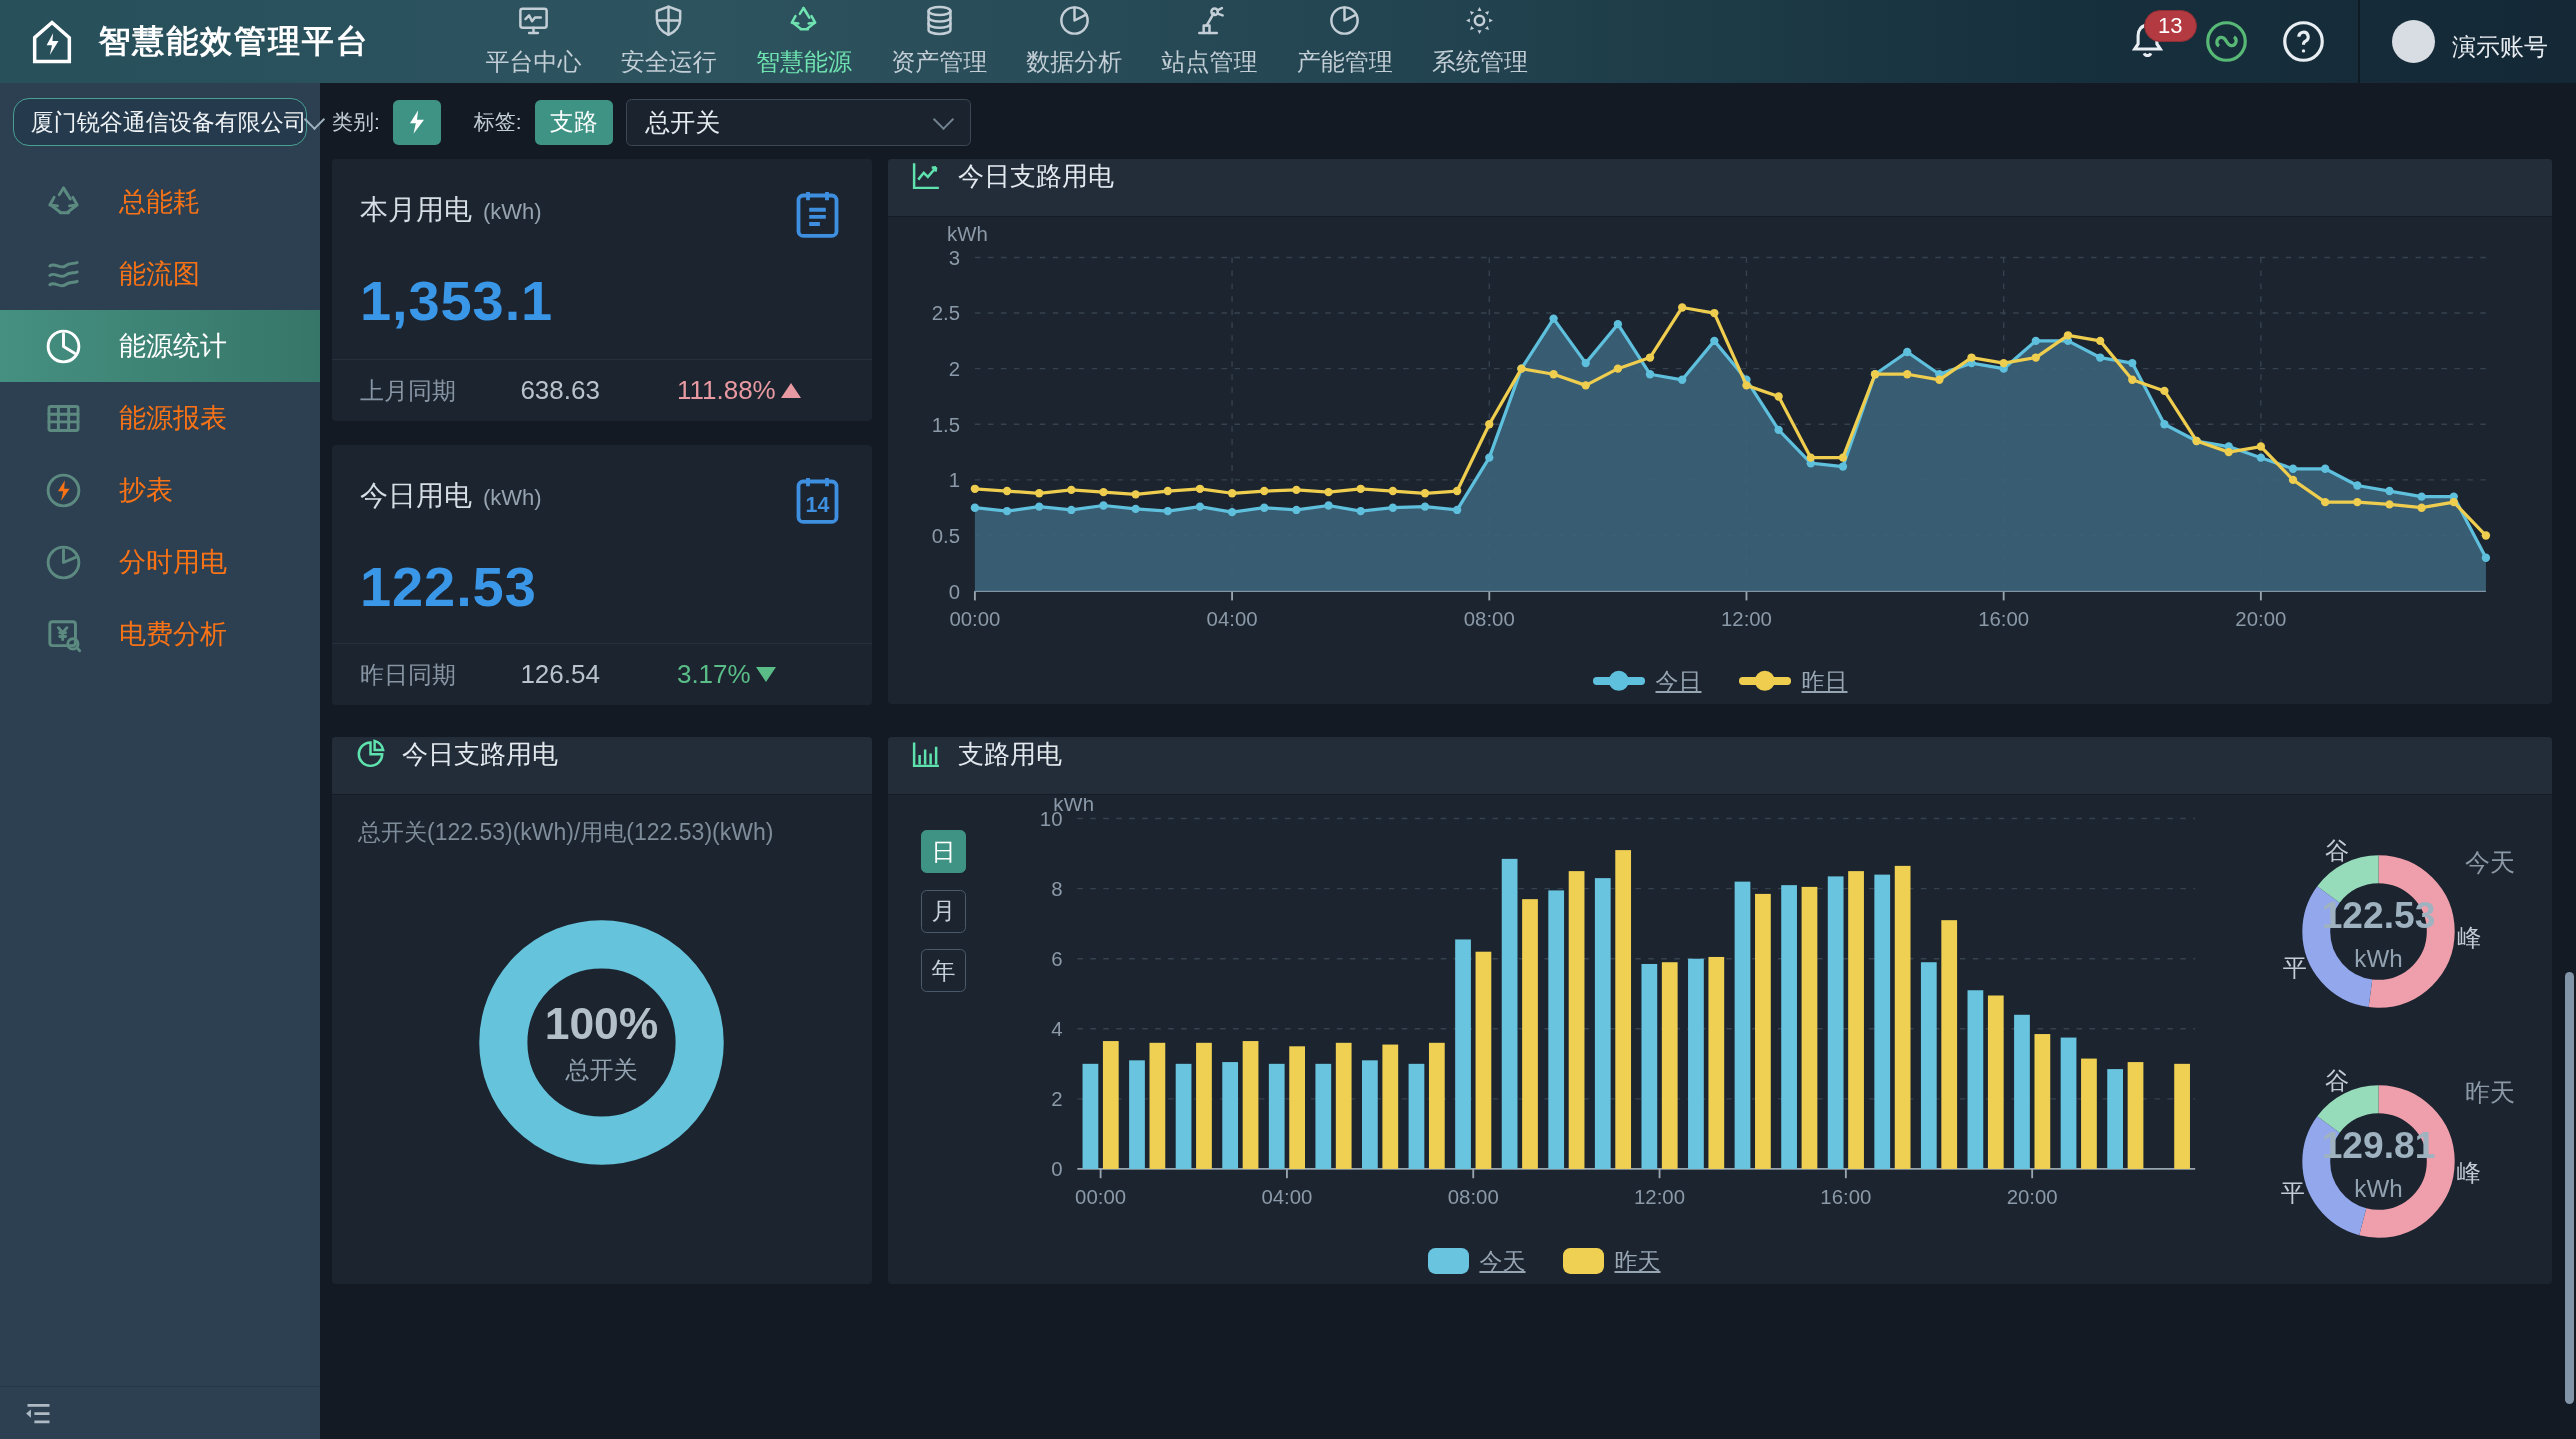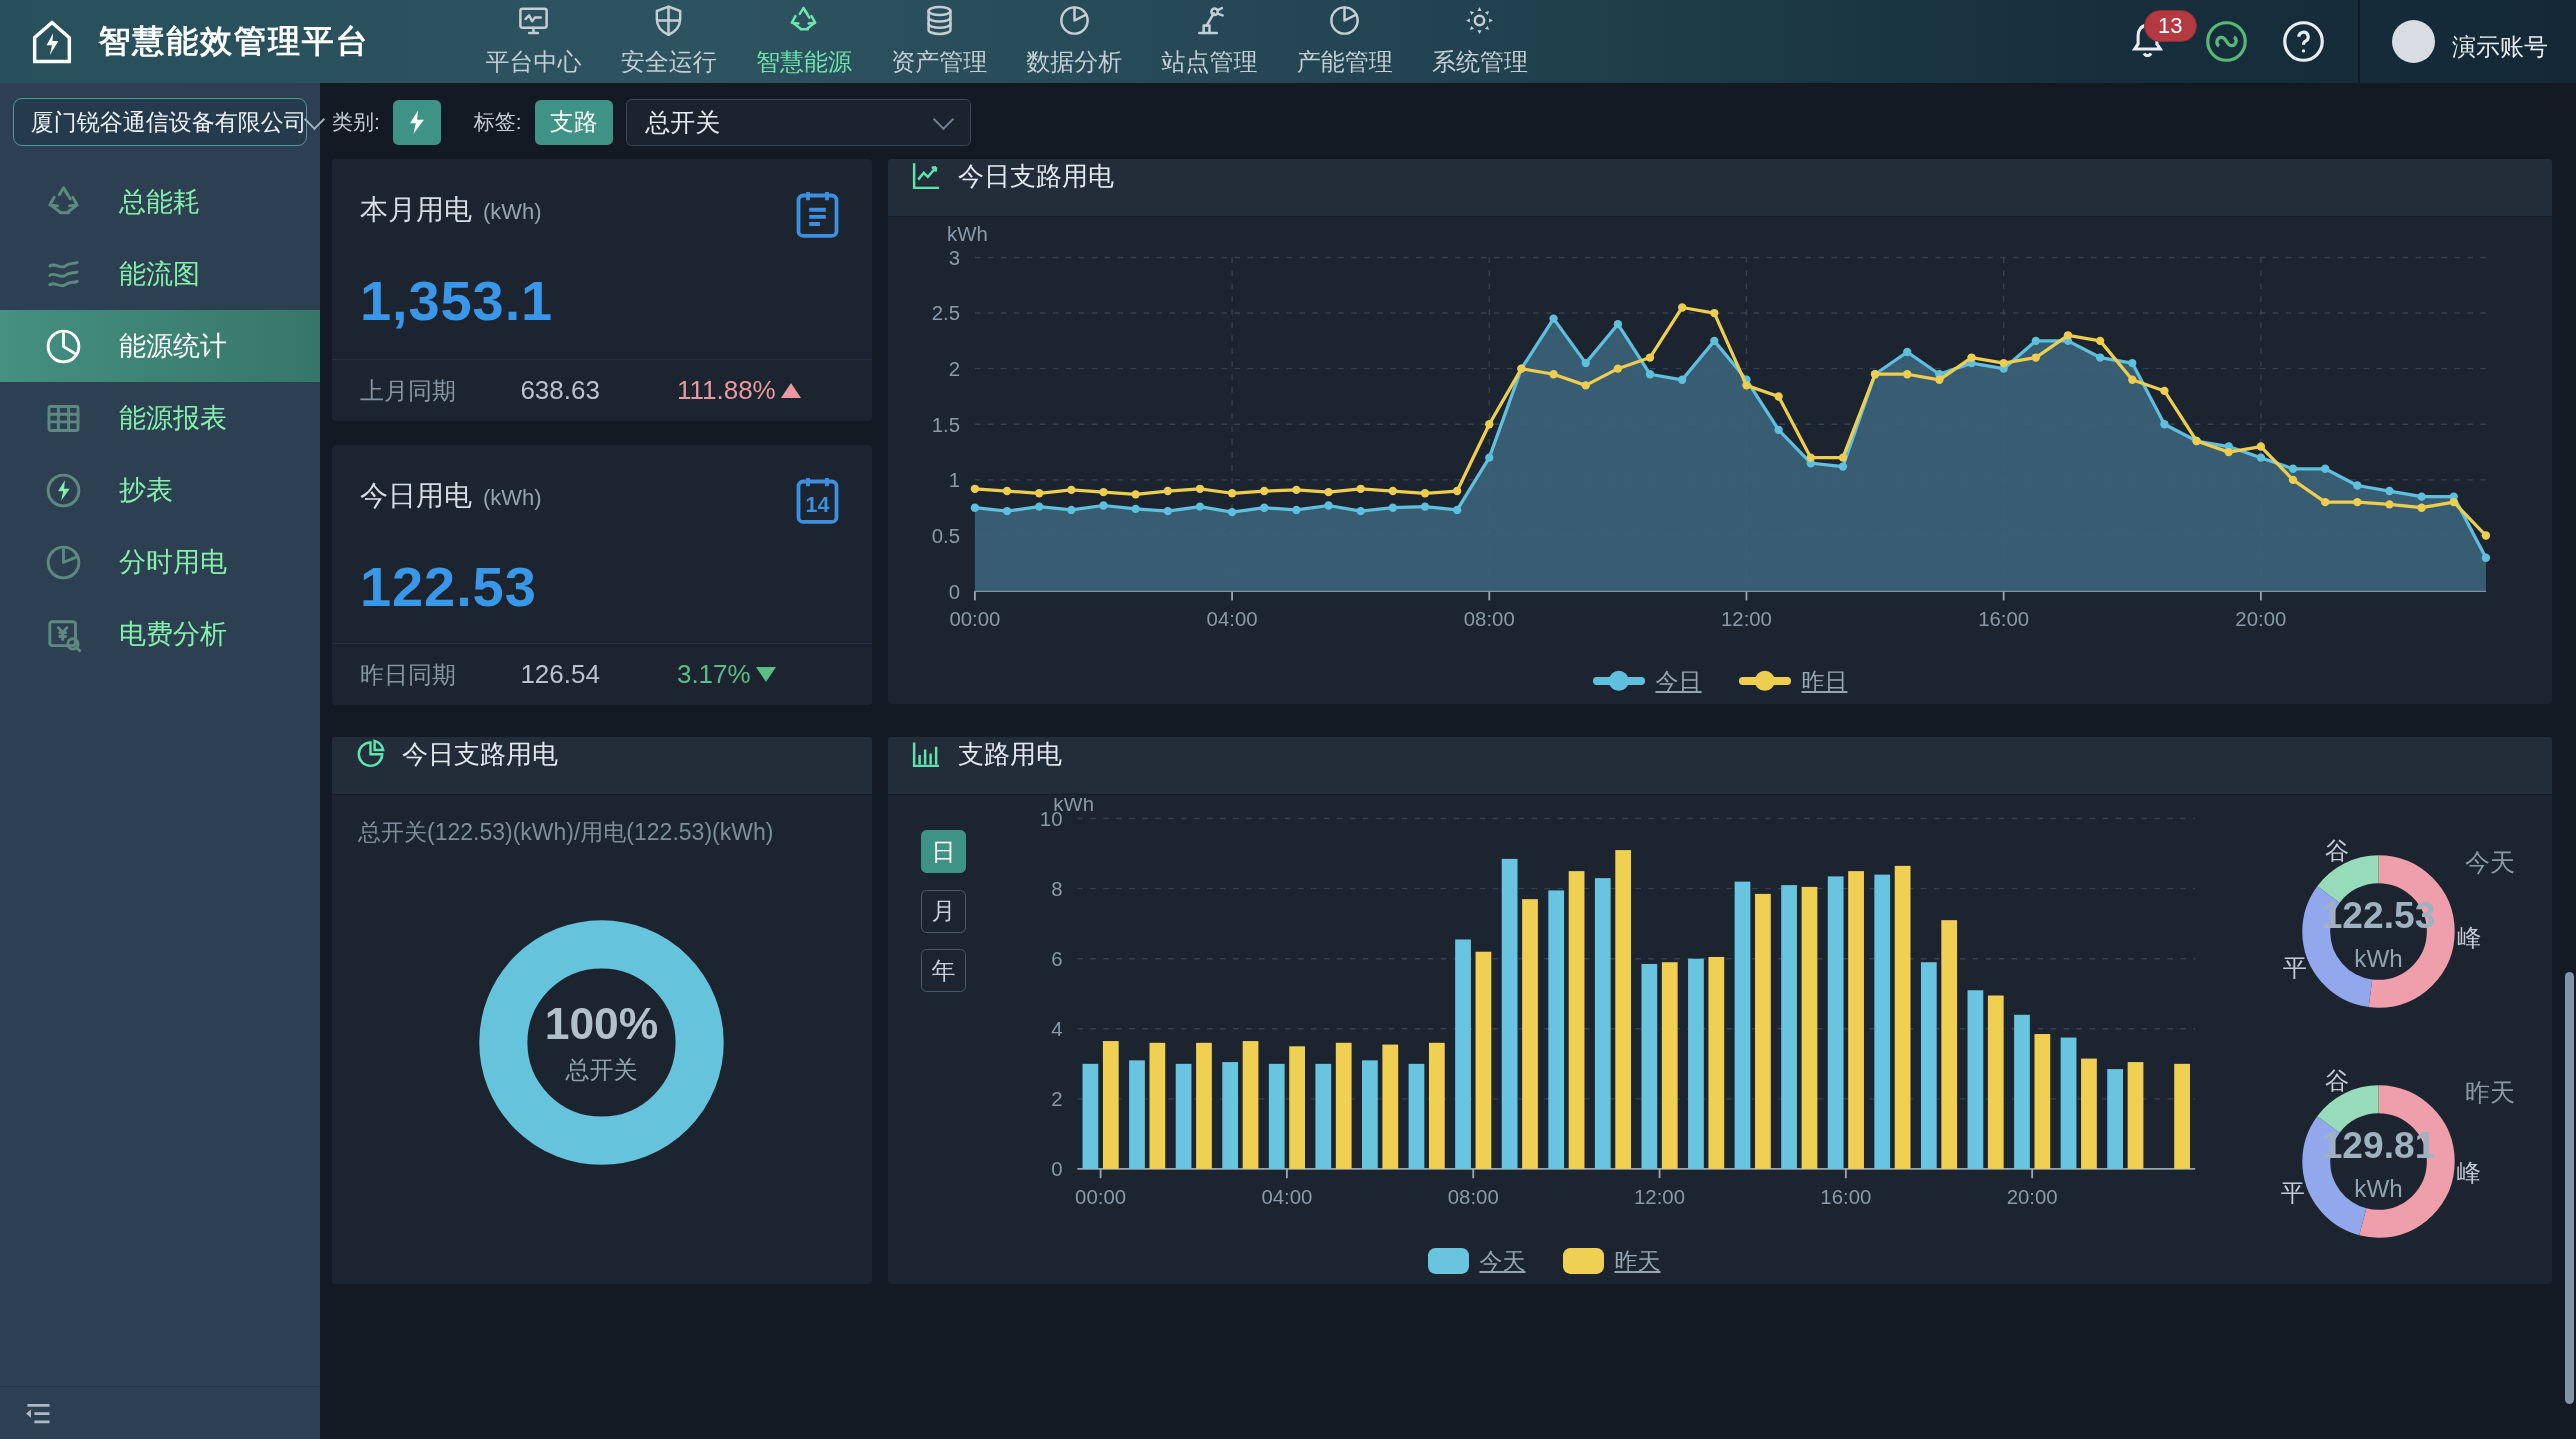--- a/index.html
+++ b/index.html
@@ -23,29 +23,29 @@
   .topbar-right{margin-left:auto;display:flex;align-items:center;gap:32px;padding-right:28px;}
   .bell-wrap{position:relative;width:45px;height:48px;}
   .badge{position:absolute;top:-7.4px;left:16.7px;background:#b33a40;color:#fff;font-size:22px;
     padding:1.9px 13px;border-radius:18.5px;border:1.9px solid #8c2f35;}
   .tb-divider{width:1.9px;height:83px;background:#0e1b24;}
   .account{display:flex;align-items:flex-end;gap:16.7px;}
   .avatar{width:43px;height:43px;border-radius:50%;background:#d7dde2;}
   .account-name{font-size:24px;color:#e8edf1;}
   
   .sidebar{position:absolute;top:83px;left:0;width:320px;bottom:0;background:#2c4052;z-index:9;}
-  .company-select{margin:15px 13px 0;height:46px;border:1.9px solid #49a092;border-radius:9px;
+  .company-select{margin:15px 13px 0;height:46px;border:1.9px solid #49a092;border-radius:16px;
     background:#253b4d;display:flex;align-items:center;justify-content:space-between;
     padding:0 16.7px;cursor:pointer;}
   .company-select .company-name{font-size:23px;color:#f0f4f7;white-space:nowrap;}
   .chev{width:13px;height:13px;border-right:2.8px solid #9fb2bf;border-bottom:2.8px solid #9fb2bf;
     transform:rotate(45deg);margin-top:-5.6px;flex:0 0 auto;}
   .side-menu{margin-top:20.4px;}
   .side-item{height:72px;display:flex;align-items:center;padding-left:43px;gap:35px;cursor:pointer;
-    color:#86efac;font-size:27px;}
+    color:#f97316;font-size:27px;}
   .side-item svg{stroke:#5c8a80;}
   .side-item.active{background:linear-gradient(90deg,#459081,#367668);color:#ffffff;}
   .side-item.active svg{stroke:#ffffff;}
   .sidebar-footer{position:absolute;bottom:0;left:0;right:0;height:52px;border-top:1.9px solid #24374a;
     display:flex;align-items:center;padding-left:20.4px;}
   
   main{position:absolute;left:320px;top:83px;right:0;bottom:0;background:#141a23;}
   .filter-row{position:absolute;left:12px;top:15px;height:48px;display:flex;align-items:center;}
   .filter-label{font-size:21px;color:#c2cdd6;}
   .icon-btn{width:48px;height:45px;background:#3f9384;border-radius:5.6px;display:flex;

